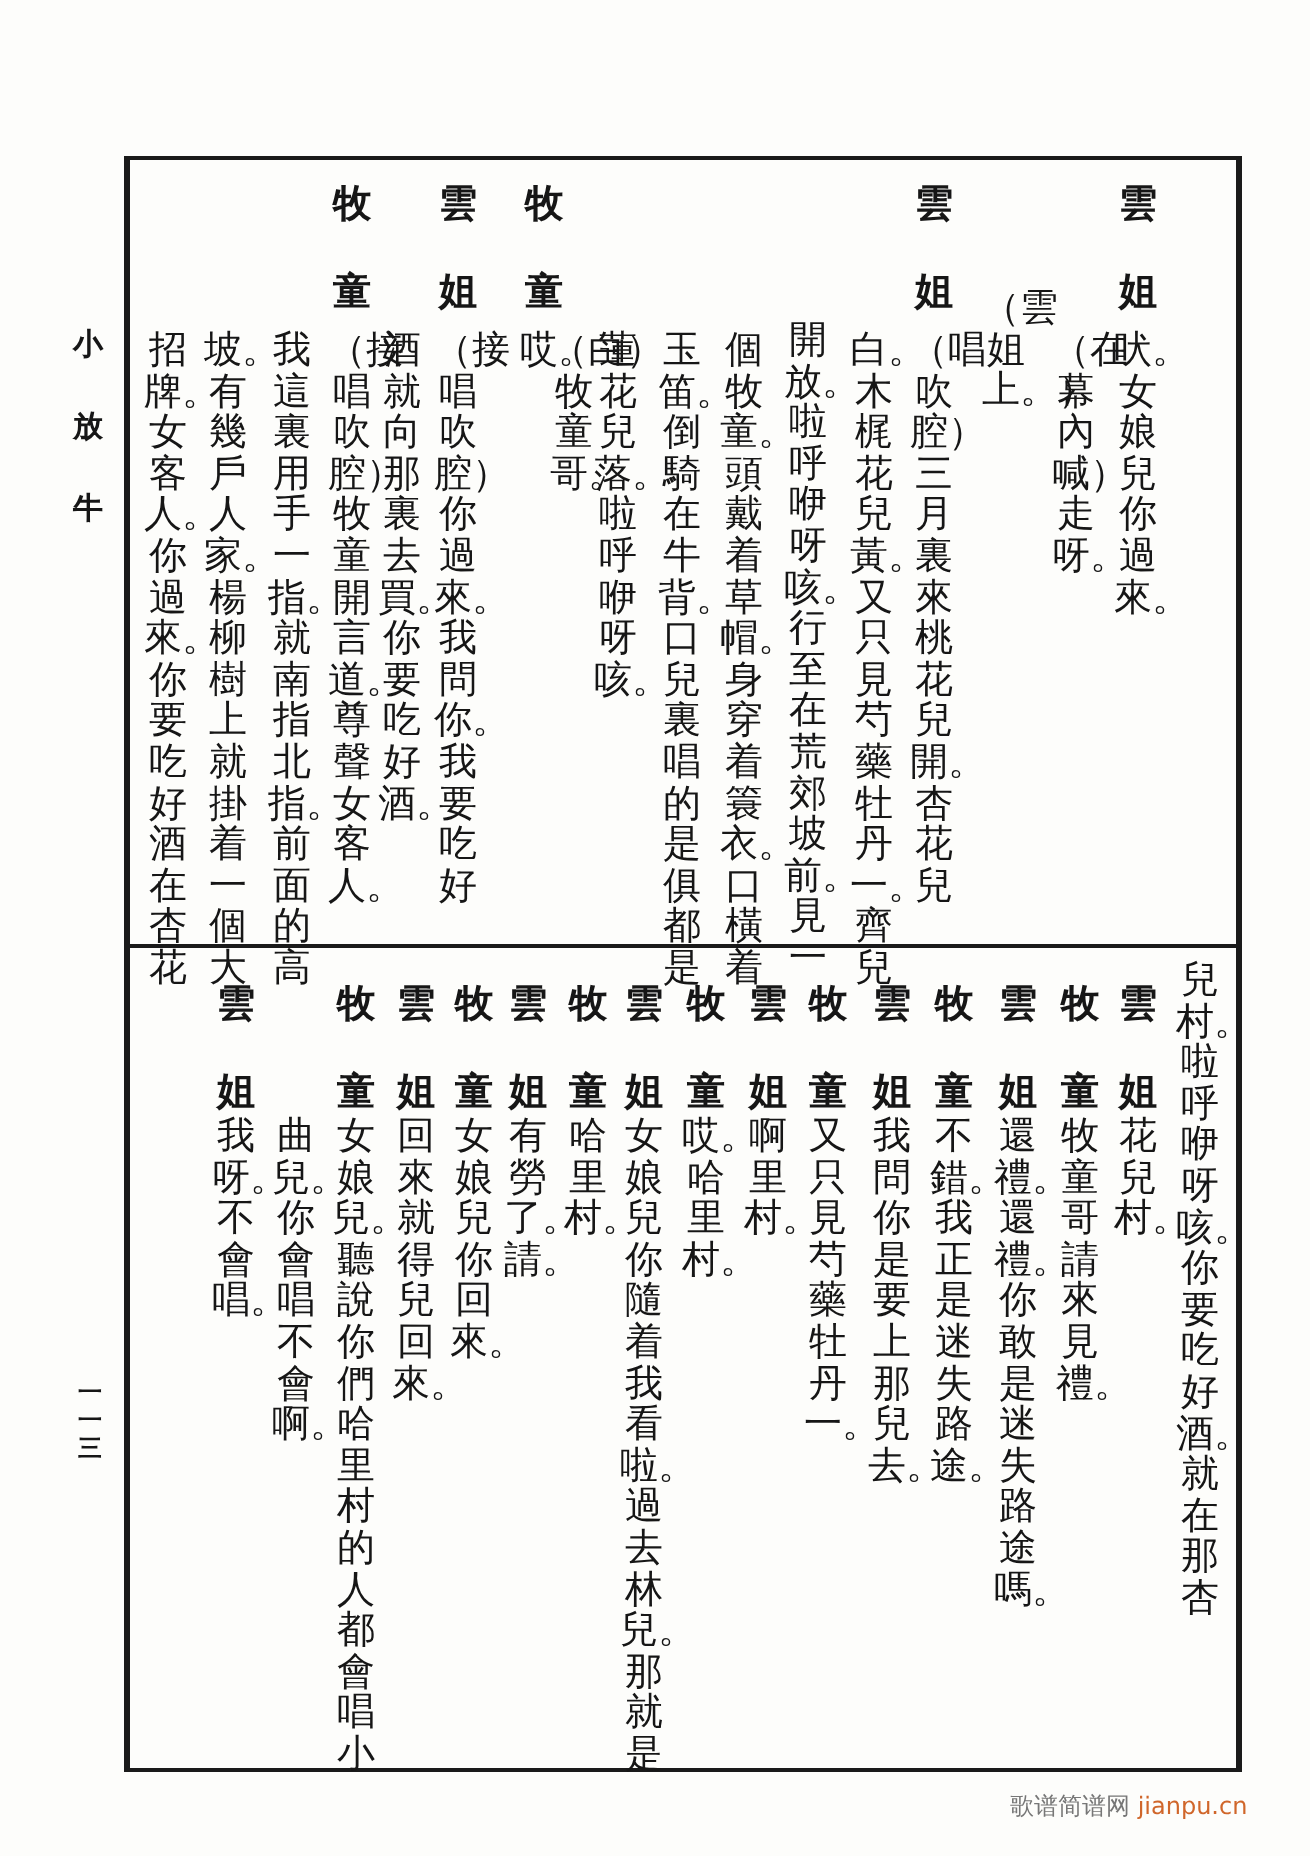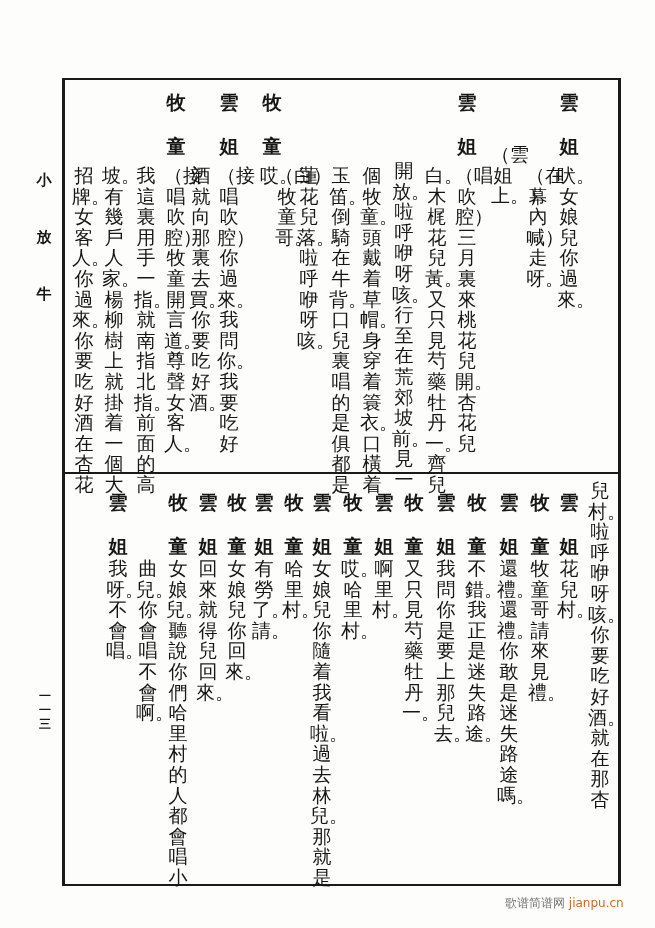--- a/index.html
+++ b/index.html
@@ -12,21 +12,21 @@
     border-left: 3px solid #1a1a1a; border-right: 3px solid #1a1a1a;
     border-top: 2px solid #1a1a1a; border-bottom: 2px solid #1a1a1a;
     box-sizing: border-box;
   }
   .midrule {
     position: absolute; left: 62px; top: 472px; width: 559px; height: 0;
     border-top: 2px solid #1a1a1a;
   }
   .margin-title {
     position: absolute; left: 34px; top: 152px; width: 20px;
-    font-size: 15px; line-height: 57px; text-align: center; font-weight: bold;
+    font-size: 15px; line-height: 41px; text-align: center; font-weight: bold;
   }
   .page-num {
     position: absolute; left: 38px; top: 690px; width: 14px;
     font-size: 12px; line-height: 14px; text-align: center; font-weight: bold; font-family: Liberation Mono, monospace;
   }
   .col {
     position: absolute; width: 24px; font-size: 19px; line-height: 20.6px;
     text-align: center; word-break: break-all; white-space: normal;
   }
   .spk {

